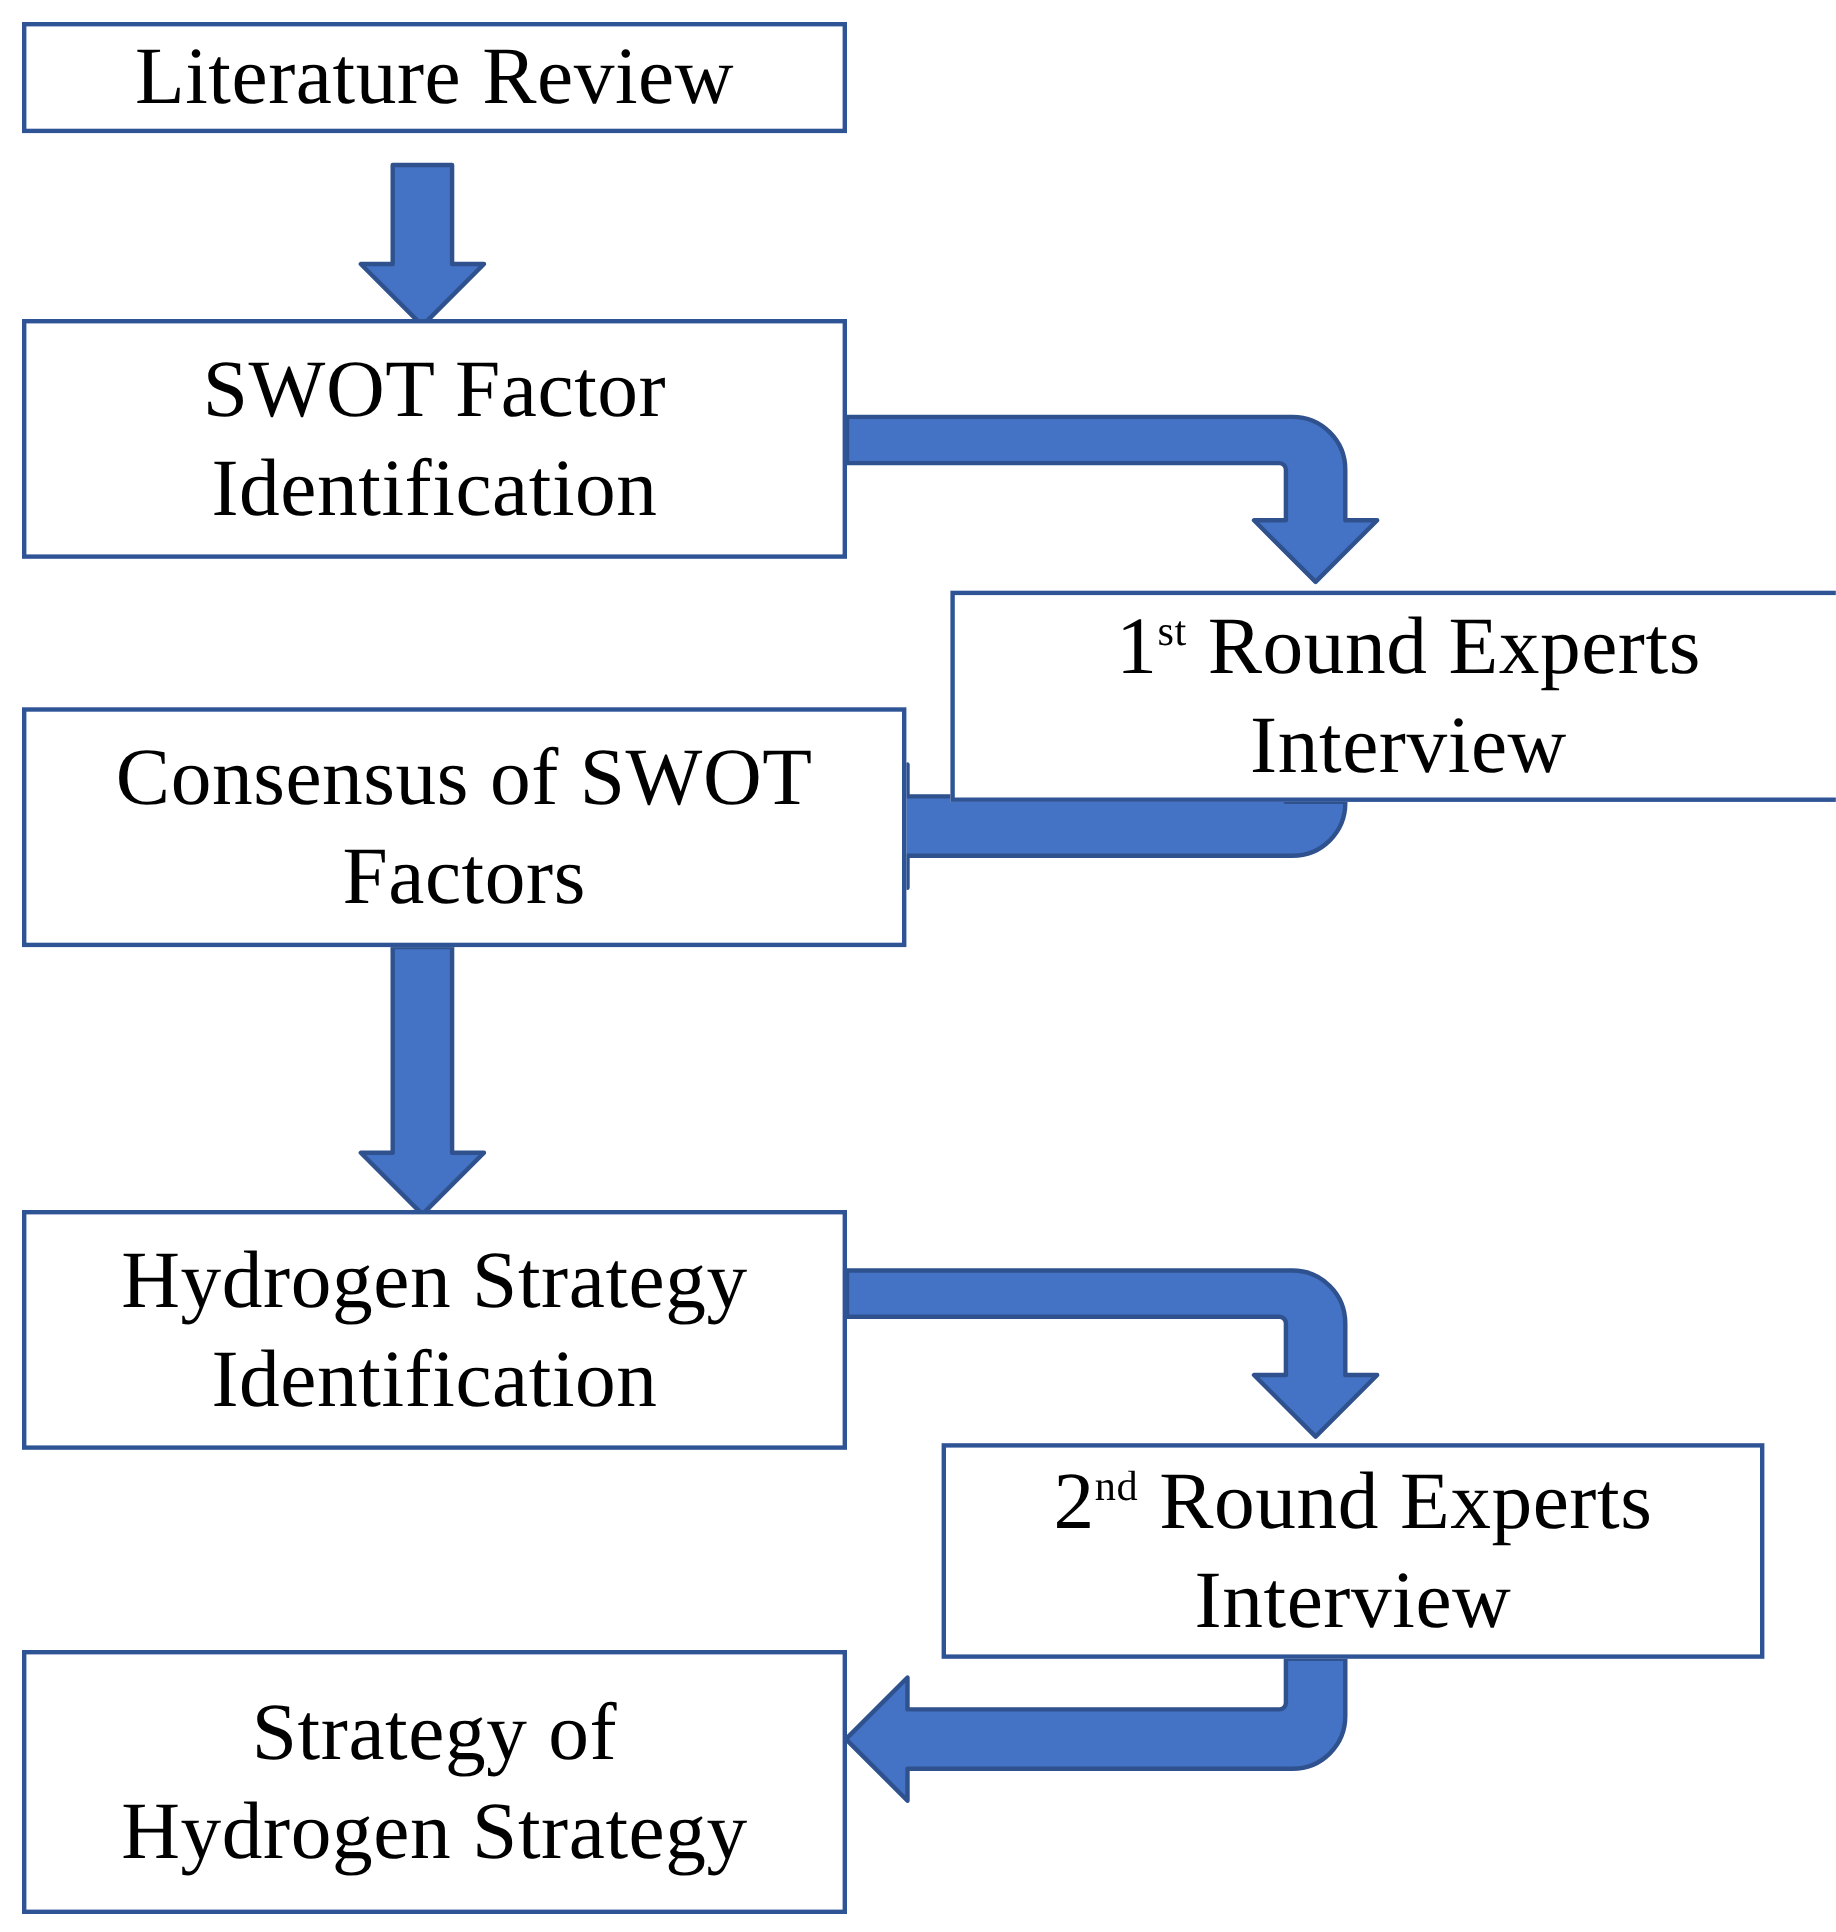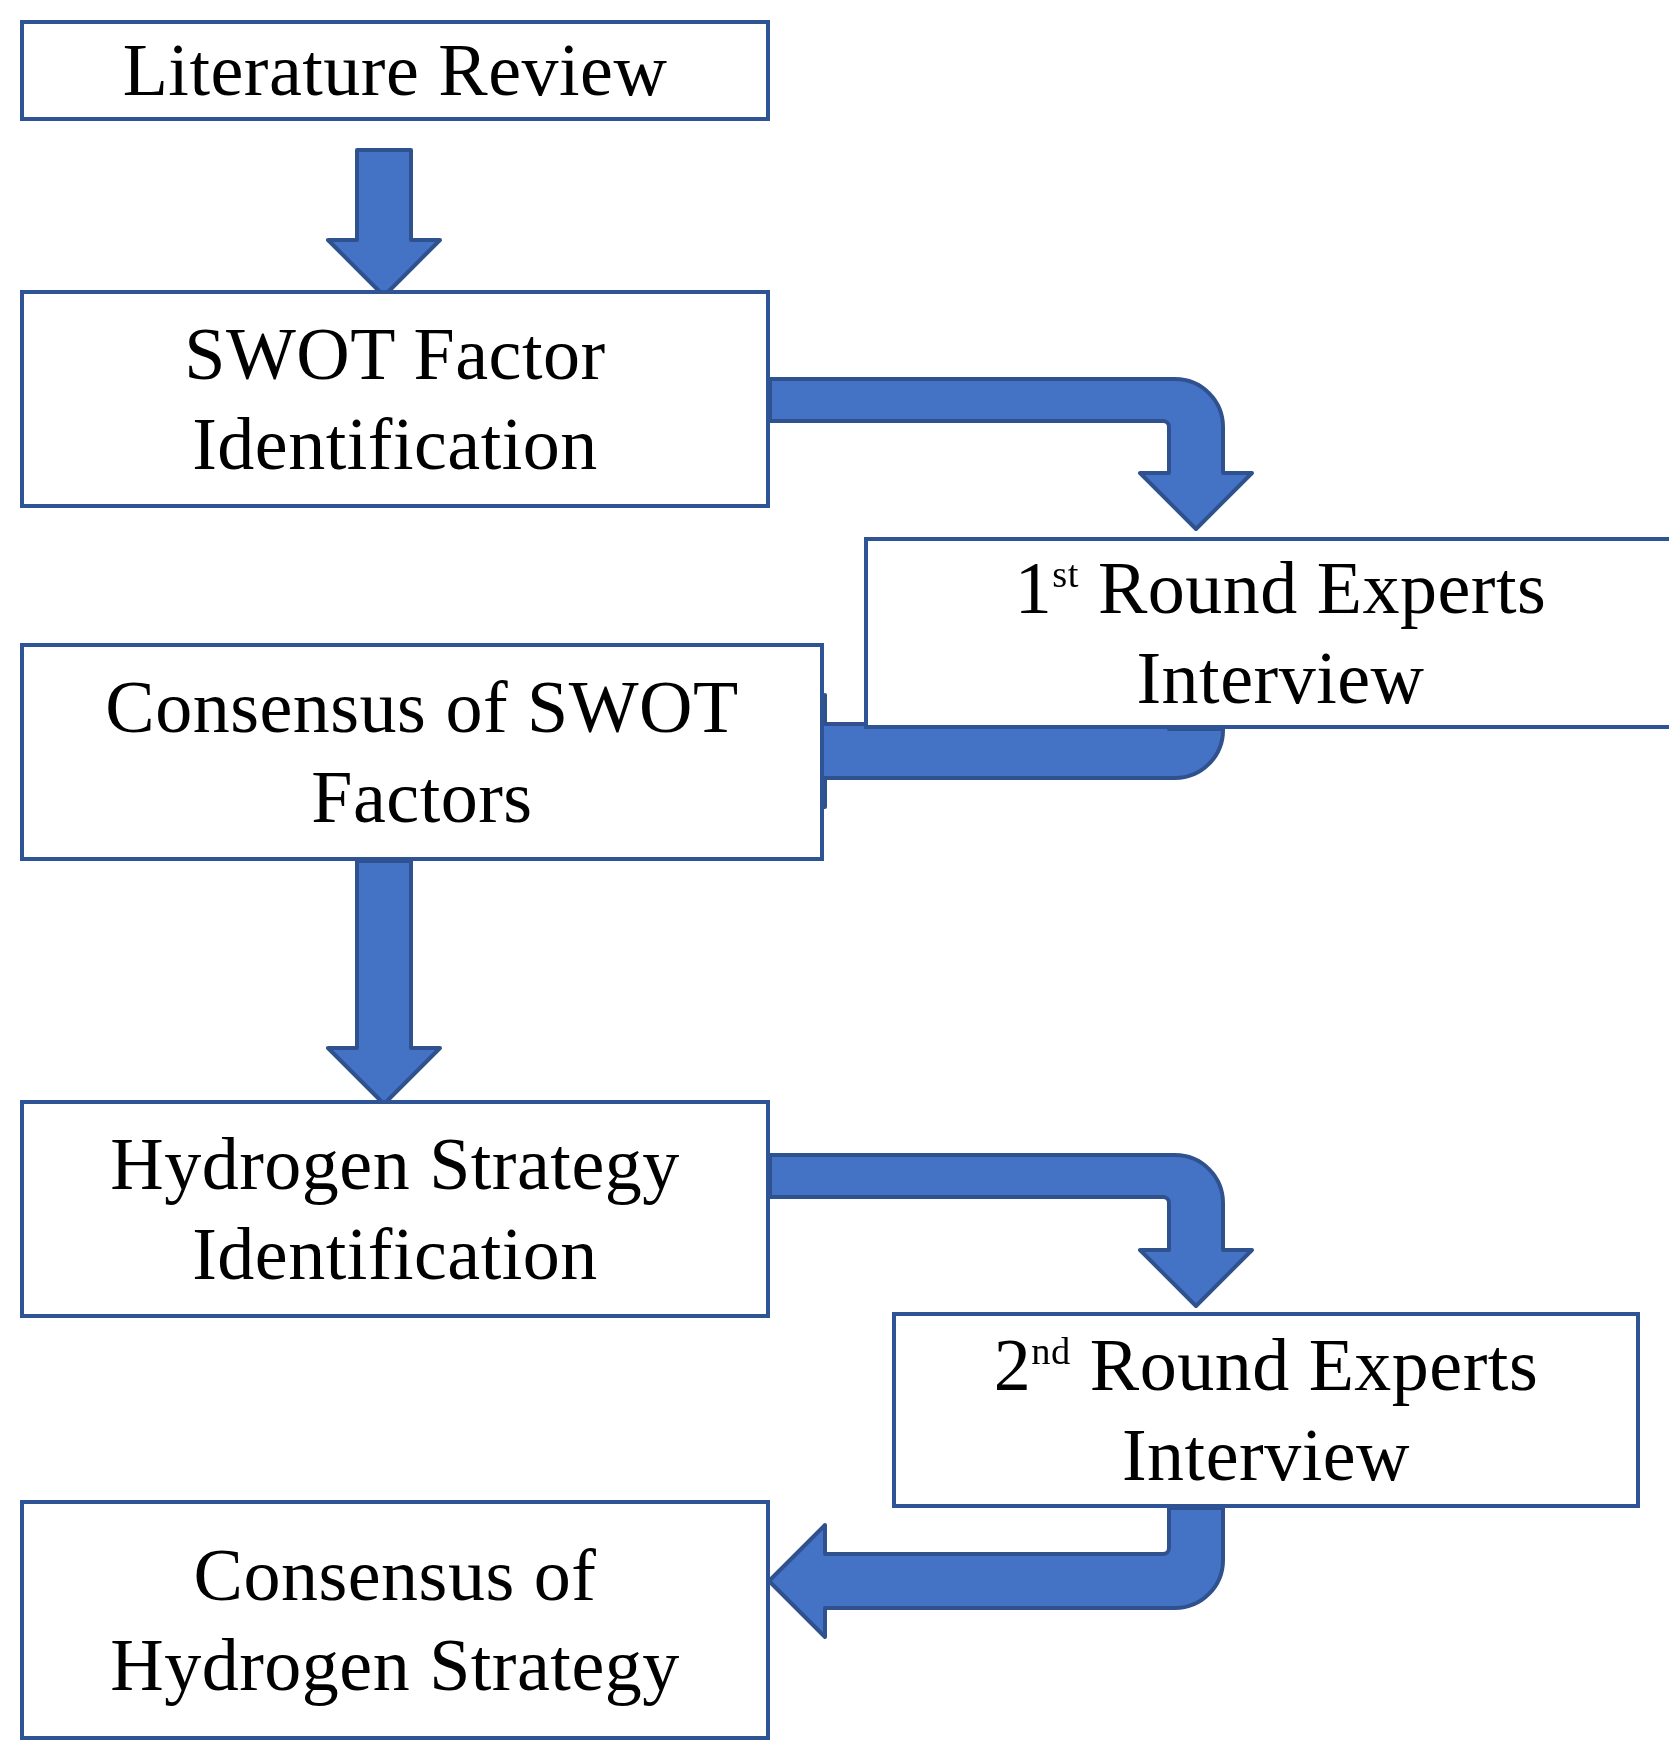--- a/index.html
+++ b/index.html
@@ -43,21 +43,21 @@
     line-height: 0;
   }
   
   #node-literature-review { left: 20px;  top: 20px;   width: 750px; height: 101px; }
   #node-swot-factor-identification { left: 20px; top: 290px; width: 750px; height: 218px; }
   #node-consensus-swot-factors     { left: 20px; top: 643px; width: 804px; height: 218px; }
   #node-hydrogen-strategy-identification { left: 20px; top: 1100px; width: 750px; height: 218px; }
   #node-consensus-hydrogen-strategy { left: 20px; top: 1500px; width: 750px; height: 240px; }
   
   #node-first-round-experts-interview { left: 864px; top: 537px;  width: 833px; height: 192px; }
-  #node-second-round-experts-interview { left: 892px; top: 1312px; width: 748px; height: 196px; }
+  #node-second-round-experts-interview { left: 856px; top: 1312px; width: 748px; height: 196px; }
 
   
   #arrows {
     position: absolute;
     left: 0; top: 0;
     width: 1669px;
     height: 1756px;
     z-index: 2;
     pointer-events: none;
   }
@@ -142,21 +142,21 @@
 
   <div class="node" id="node-consensus-swot-factors">
     <span class="label"><span>Consensus of SWOT</span><br><span>Factors</span></span>
   </div>
 
   <div class="node" id="node-hydrogen-strategy-identification">
     <span class="label"><span>Hydrogen Strategy</span><br><span>Identification</span></span>
   </div>
 
   <div class="node" id="node-consensus-hydrogen-strategy">
-    <span class="label"><span>Consensus of</span><br><span>Hydrogen Strategy</span></span>
+    <span class="label"><span>Strategy of</span><br><span>Hydrogen Strategy</span></span>
   </div>
 
   <div class="node" id="node-first-round-experts-interview">
     <span class="label"><span>1</span><sup>st</sup><span> Round Experts</span><br><span>Interview</span></span>
   </div>
 
   <div class="node" id="node-second-round-experts-interview">
     <span class="label"><span>2</span><sup>nd</sup><span> Round Experts</span><br><span>Interview</span></span>
   </div>
 

